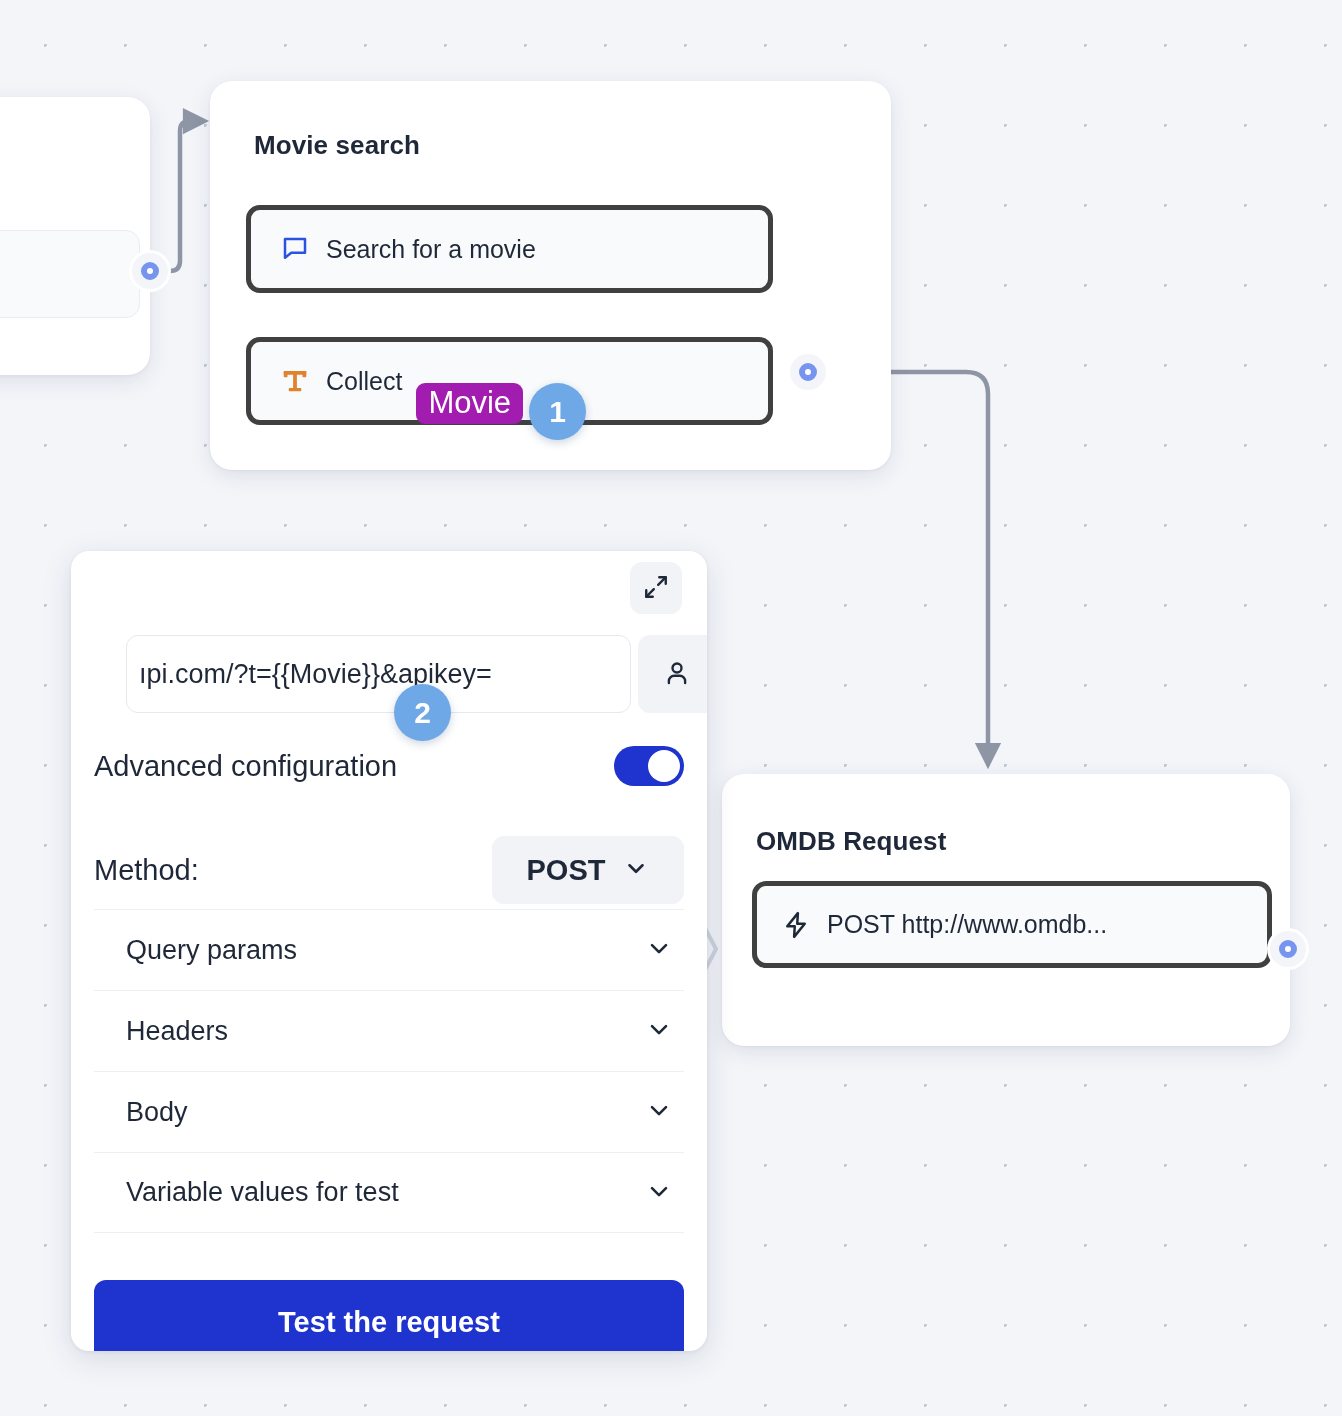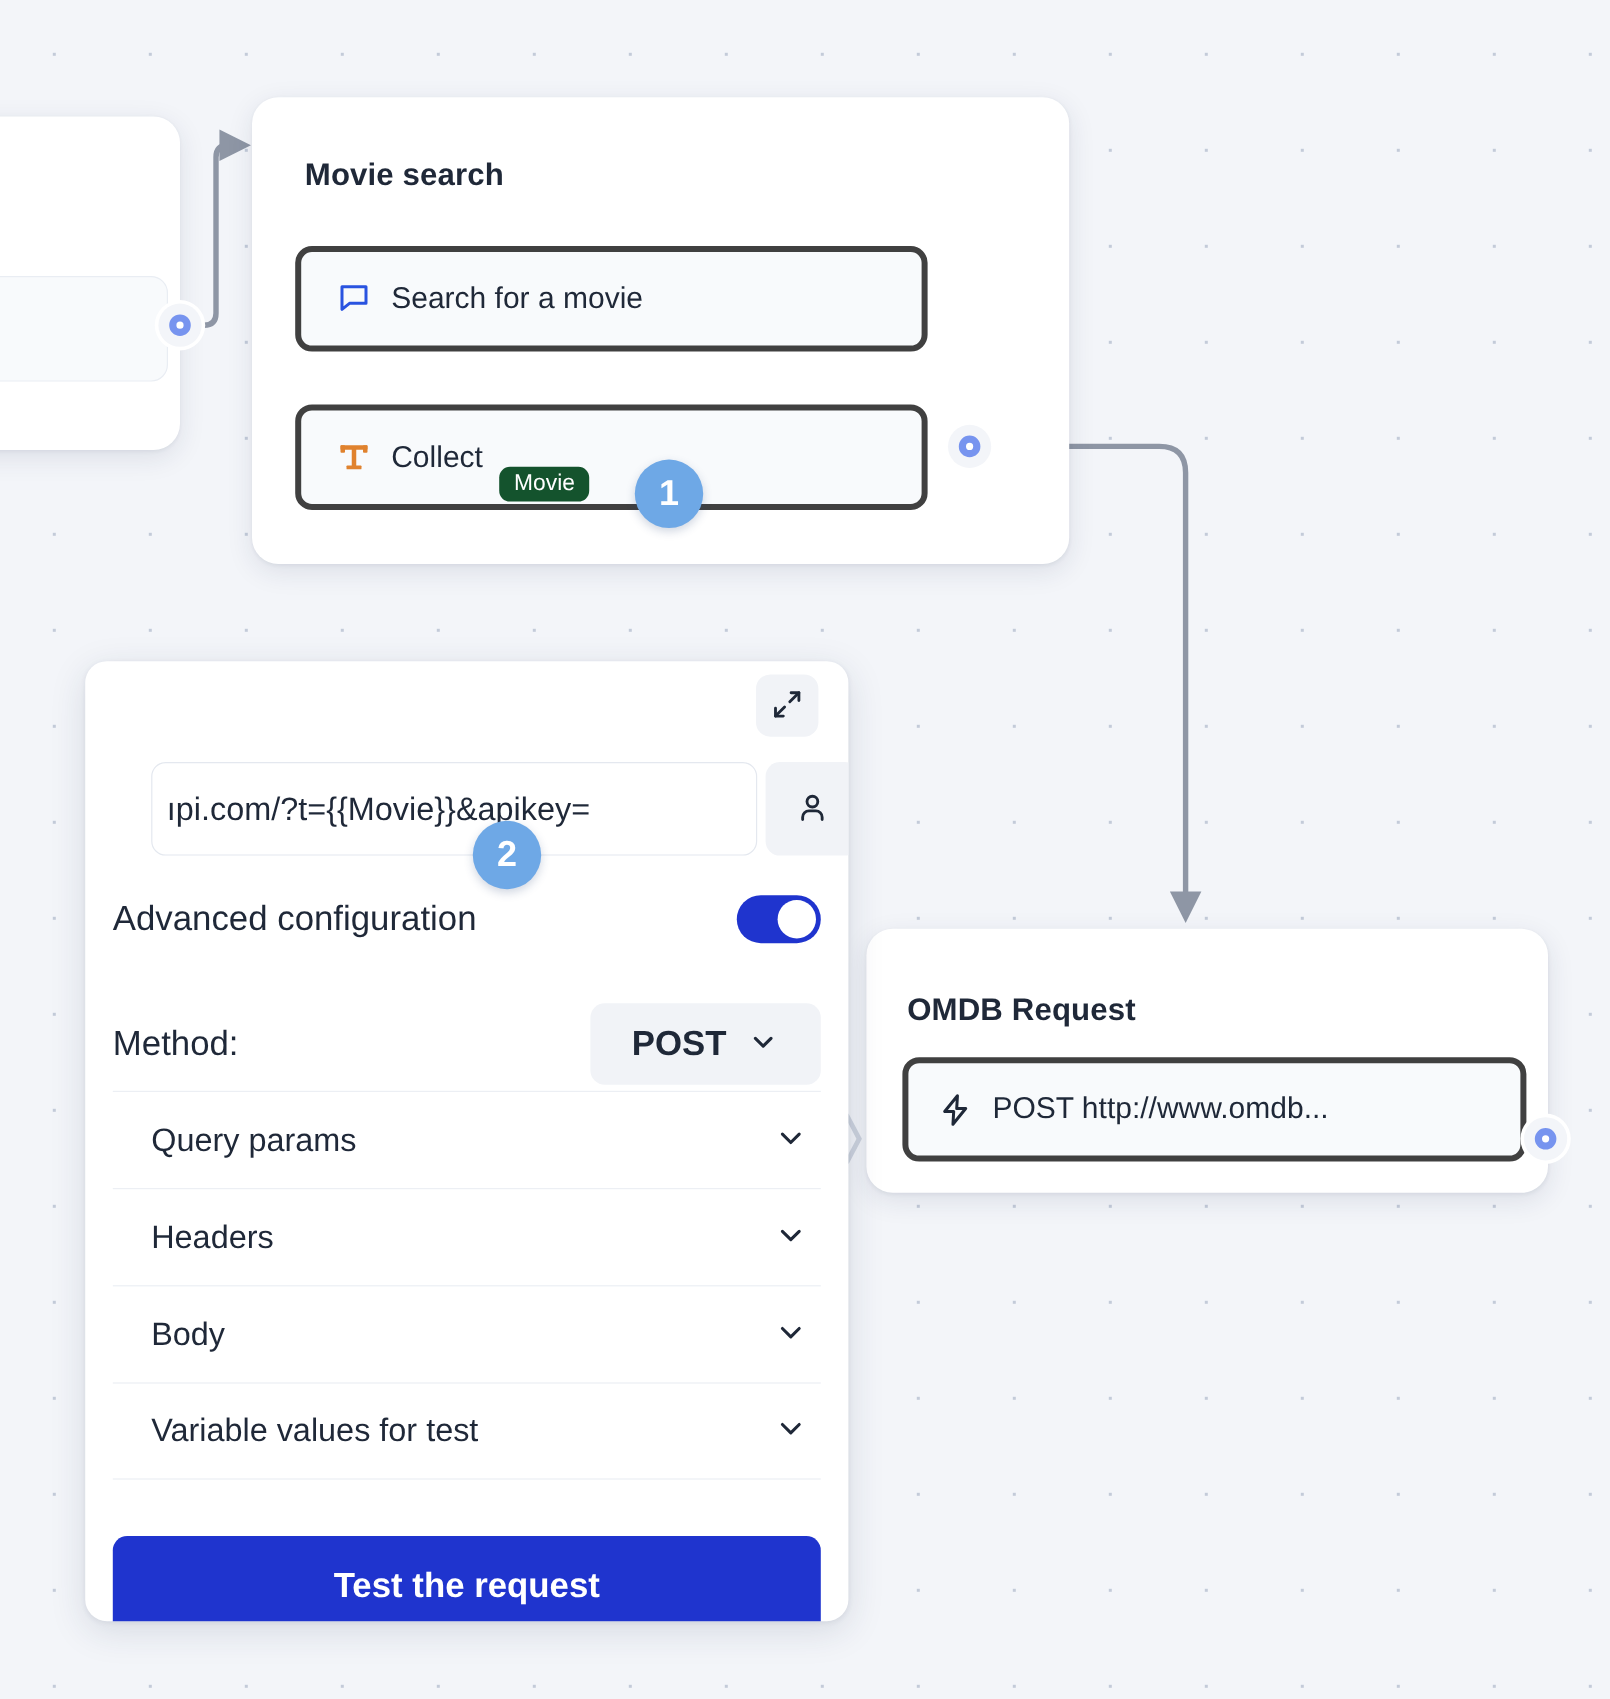--- a/index.html
+++ b/index.html
@@ -100,36 +100,36 @@
     padding-left: 29px;
   }
   #movie-row-collect {
     position: absolute;
     left: 36px; top: 256px;
     width: 527px; height: 88px;
     padding-left: 29px;
   }
   .var-tag {
     display: inline-block;
-    background: #14532d;
+    background: #a21caf;
     color: #ffffff;
     border-radius: 9px;
     padding: 4px 12px 6px 12px;
-    font-size: 19px;
+    font-size: 31px;
     line-height: 1;
     margin-left: 4px;
     margin-top: 44px;
   }
 
   
   #node-omdb {
     left: 722px;
     top: 774px;
     width: 568px;
-    height: 220px;
+    height: 272px;
   }
   #node-omdb .node-title { position: absolute; left: 34px; top: 52px; }
   #omdb-row {
     position: absolute;
     left: 30px; top: 107px;
     width: 520px; height: 87px;
     padding-left: 24px;
   }
 
   

